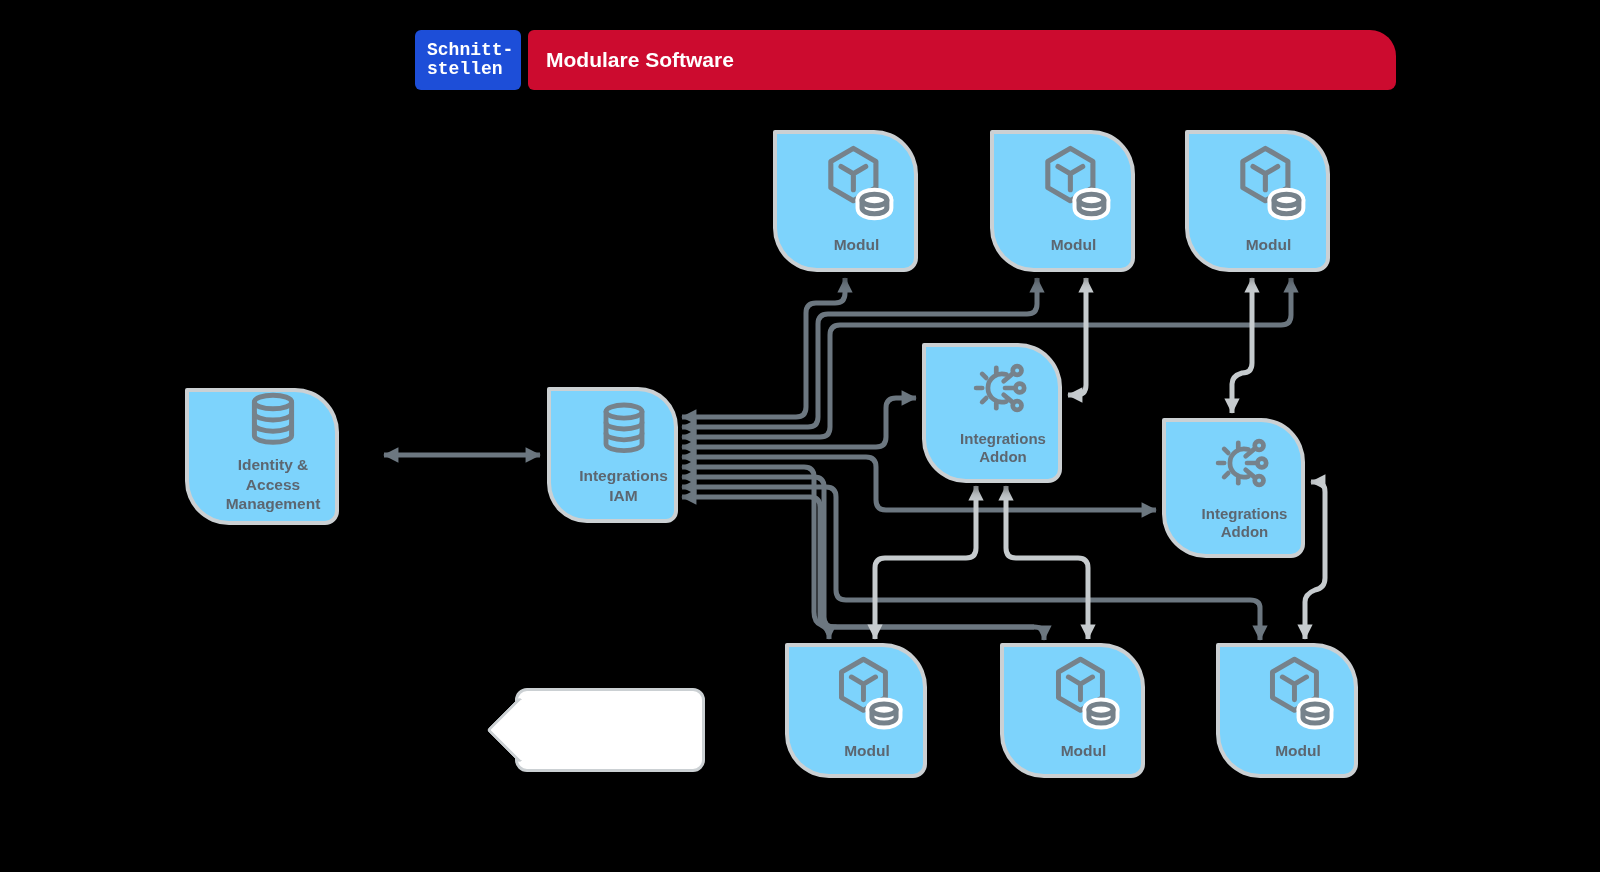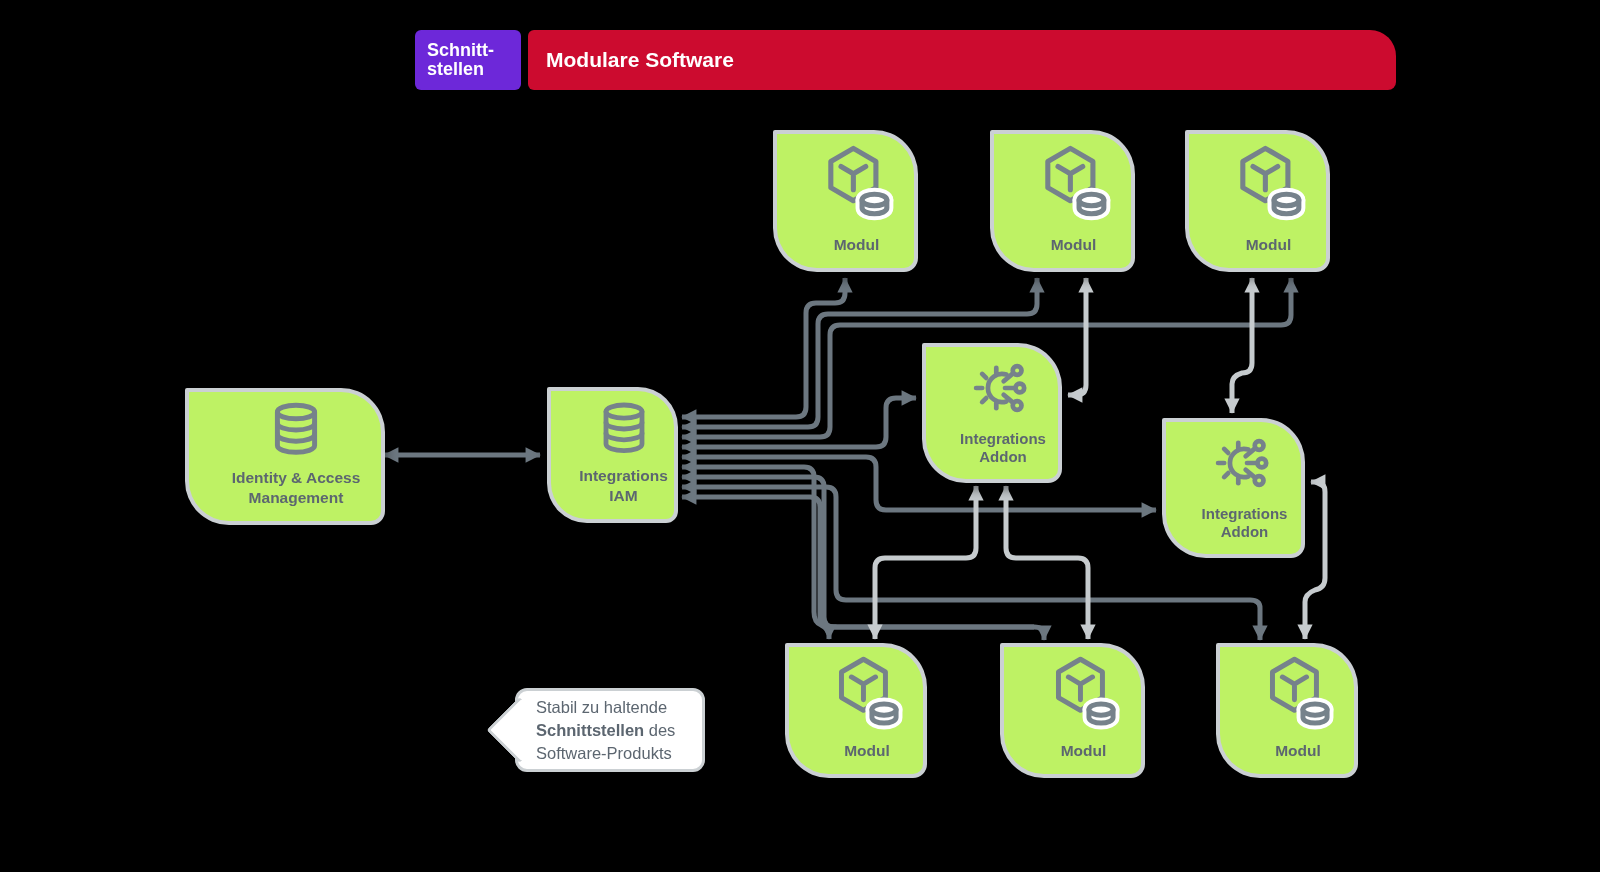--- a/index.html
+++ b/index.html
@@ -8,21 +8,21 @@
   
   .hseg{position:absolute;top:30px;height:60px;display:flex;align-items:center;
         color:#fff;font-weight:bold;}
   .hseg .t{white-space:pre-line;line-height:1.05;}
   #hseg1{left:140px;width:266px;border-radius:6px;justify-content:center;font-size:21px;}
   #hseg2{left:415px;width:106px;border-radius:6px;font-size:18px;padding-left:12px;box-sizing:border-box;}
   #hseg3{left:528px;width:868px;border-radius:6px 26px 8px 6px;font-size:21px;padding-left:18px;box-sizing:border-box;}
   
   #wires{position:absolute;left:0;top:0;z-index:1;}
   
-  .node{position:absolute;background:#bef264;border:4px solid #CBD0D3;box-sizing:border-box;
+  .node{position:absolute;background:#7dd3fc;border:4px solid #CBD0D3;box-sizing:border-box;
         border-radius:2px 44px 14px 44px;z-index:2;display:flex;flex-direction:column;
         align-items:center;justify-content:center;box-shadow:0 6px 12px rgba(0,0,0,.55);padding-left:22px;}
   .node .icon{flex:1 1 auto;display:flex;align-items:center;justify-content:center;width:100%;}
   .node .lbl{color:#5C6670;font-weight:bold;font-size:15.5px;text-align:center;
              line-height:1.25;margin-bottom:14px;}
   
   .lg{position:absolute;top:688px;height:84px;background:#fff;border:3px solid #CBD0D3;
       border-radius:12px;box-sizing:border-box;z-index:2;display:flex;align-items:center;
       box-shadow:0 5px 10px rgba(0,0,0,.5);}
   .lg .txt{color:#5C6670;font-size:16.5px;line-height:23px;padding:0 18px;position:relative;z-index:3;}
@@ -31,21 +31,21 @@
   #legend-left .tip{right:-22px;transform:translateY(-50%) rotate(45deg);
       border-top:3px solid #CBD0D3;border-right:3px solid #CBD0D3;border-radius:4px;}
   #legend-right .tip{left:-22px;transform:translateY(-50%) rotate(45deg);
       border-bottom:3px solid #CBD0D3;border-left:3px solid #CBD0D3;border-radius:4px;}
 </style>
 </head>
 <body>
 
 <div id="stage">
 
-  <div class="hseg" id="hseg2" style="background:#6d28d9;">
+  <div class="hseg" id="hseg2" style="background:#1d4ed8;font-family:Liberation Mono, monospace;">
       <span class="t">Schnitt-
 stellen</span>
     </div>
   <div class="hseg" id="hseg3" style="background:#CC0B2F;">
       <span class="t">Modulare Software</span>
     </div>
 
   <svg id="wires" width="1600" height="872">
     <defs>
       <marker id="ade" viewBox="0 0 10 10" refX="9" refY="5" markerWidth="3.4" markerHeight="3.4" orient="auto">
@@ -75,21 +75,21 @@
     </g>
     <g stroke="#C6CBCE" stroke-width="5" fill="none">
       <path d="M1086,278 L1086,385 Q1086,395 1076,395 L1068,395" marker-start="url(#als)" marker-end="url(#ale)"></path>
       <path d="M1252,278 L1252,363 Q1252,373 1242,373 Q1232,376 1232,384 L1232,413" marker-start="url(#als)" marker-end="url(#ale)"></path>
       <path d="M976,486 L976,548 Q976,558 966,558 L885,558 Q875,558 875,568 L875,639" marker-start="url(#als)" marker-end="url(#ale)"></path>
       <path d="M1006,486 L1006,548 Q1006,558 1016,558 L1078,558 Q1088,558 1088,568 L1088,639" marker-start="url(#als)" marker-end="url(#ale)"></path>
       <path d="M1311,482 L1315,482 Q1325,482 1325,492 L1325,578 Q1325,588 1315,590 Q1305,594 1305,602 L1305,639" marker-start="url(#als)" marker-end="url(#ale)"></path>
     </g>
   </svg>
 
-  <div class="node" style="left:185px;top:388px;width:200px;height:137px;">
+  <div class="node" style="left:185px;top:388px;width:154px;height:137px;">
     <span class="icon">
       <svg width="62" height="70" viewBox="0 0 100 100" fill="none" stroke="#76828B" stroke-width="8" stroke-linecap="round">
         <ellipse cx="50" cy="21" rx="30" ry="11"></ellipse>
         <path d="M20,21 V75 A30,11 0 0 0 80,75 V21"></path>
         <path d="M20,39 A30,11 0 0 0 80,39"></path>
         <path d="M20,57 A30,11 0 0 0 80,57"></path>
       </svg>
       </span>
     <div class="lbl">
       <span>Identity &amp; Access</span><br>
@@ -244,20 +244,15 @@
           </g>
         <path d="M62,77 v11 a17,8 0 0 0 34,0 v-11" fill="#fff"></path>
           <ellipse cx="79" cy="77" rx="17" ry="8" fill="#fff"></ellipse>
       </svg>
       </span>
     <div class="lbl"><span>Modul</span></div>
   </div>
 
   <div class="lg" id="legend-right" style="left:515px;width:190px;">
     <div class="tip"></div>
-    <div class="txt">
-      <span>Stabil zu haltende</span><br>
-      <span class="b">Schnittstellen</span><span> des</span><br>
-      <span>Software-Produkts</span>
-    </div>
   </div>
 
 </div>
 
 </body></html>

